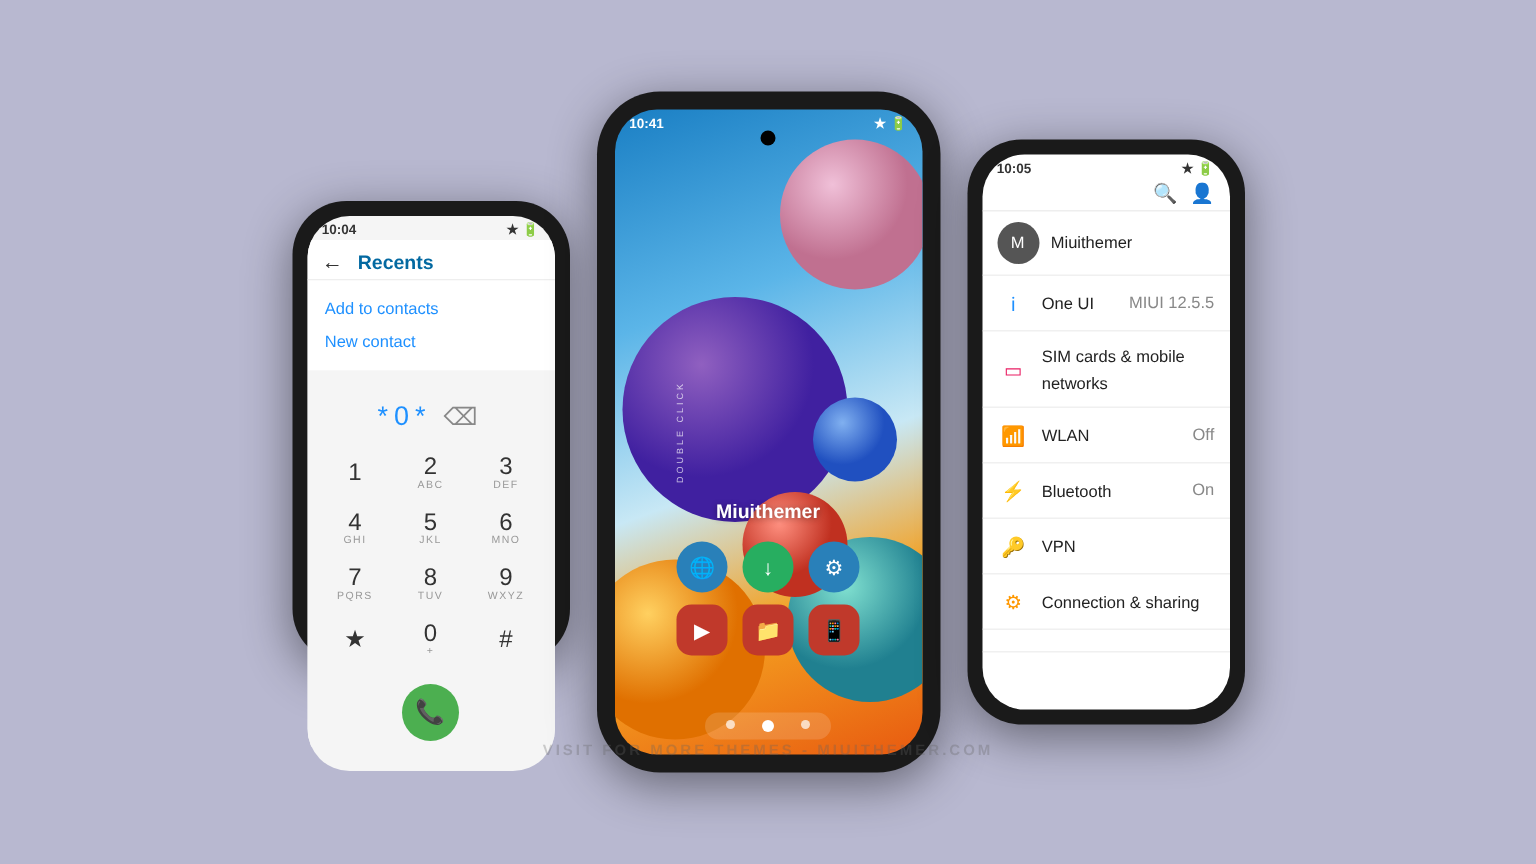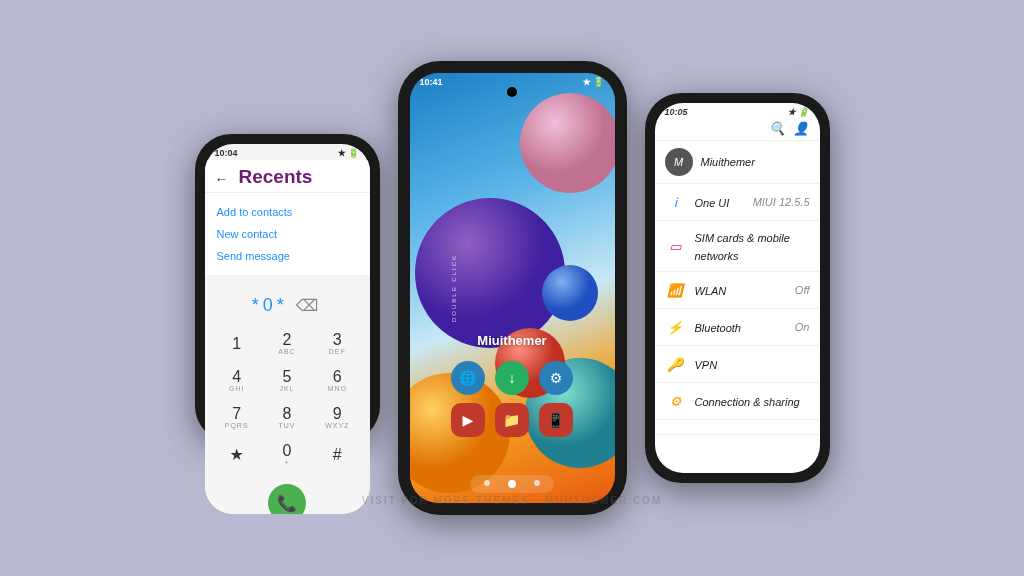--- a/index.html
+++ b/index.html
@@ -23,21 +23,21 @@
       box-shadow: 0 8px 32px rgba(0,0,0,0.45);
       position: relative;
     }
     .phone-screen {
       border-radius: 28px;
       overflow: hidden;
       background: #fff;
       position: relative;
     }
     .phone-left { width: 185px; height: 308px; }
-    .phone-right { width: 185px; height: 390px; font-style: italic; }
+    .phone-right { width: 185px; height: 390px; }
 
     
     .status-bar {
       display: flex;
       justify-content: space-between;
       align-items: center;
       padding: 4px 10px 2px;
       font-size: 9px;
       font-weight: 600;
       color: #333;
@@ -49,21 +49,21 @@
     
     .left-screen { background: #f5f5f5; }
     .recents-header {
       display: flex;
       align-items: center;
       padding: 6px 10px 4px;
       background: #fff;
       border-bottom: 1px solid #eee;
     }
     .back-arrow { font-size: 14px; color: #333; margin-right: 10px; }
-    .recents-title { font-size: 19px; font-weight: 600; color: #701a75; }
+    .recents-title { font-size: 13px; font-weight: 600; color: #0369a1; }
     .recents-actions { padding: 8px 12px; background: #fff; }
     .action-link { display: block; color: #1e90ff; font-size: 11px; padding: 5px 0; }
     .dialer-section { background: #f5f5f5; padding-top: 14px; }
     .dialer-display {
       display: flex;
       align-items: center;
       justify-content: center;
       padding: 6px 12px;
       font-size: 18px;
       color: #1e90ff;
@@ -255,21 +255,20 @@
       <span>10:04</span>
       <span class="status-icons">★ 🔋</span>
     </div>
     <div class="recents-header">
       <span class="back-arrow">←</span>
       <span class="recents-title">Recents</span>
     </div>
     <div class="recents-actions">
       <span class="action-link">Add to contacts</span>
       <span class="action-link">New contact</span>
-      <span class="action-link">Send message</span>
     </div>
     <div class="dialer-section">
       <div class="dialer-display">
         <span>*0*</span>
         <span class="dialer-backspace">⌫</span>
       </div>
       <div class="dial-grid">
         <div class="dial-key">
             <span class="dial-num">1</span>
             <span class="dial-sub"></span>

